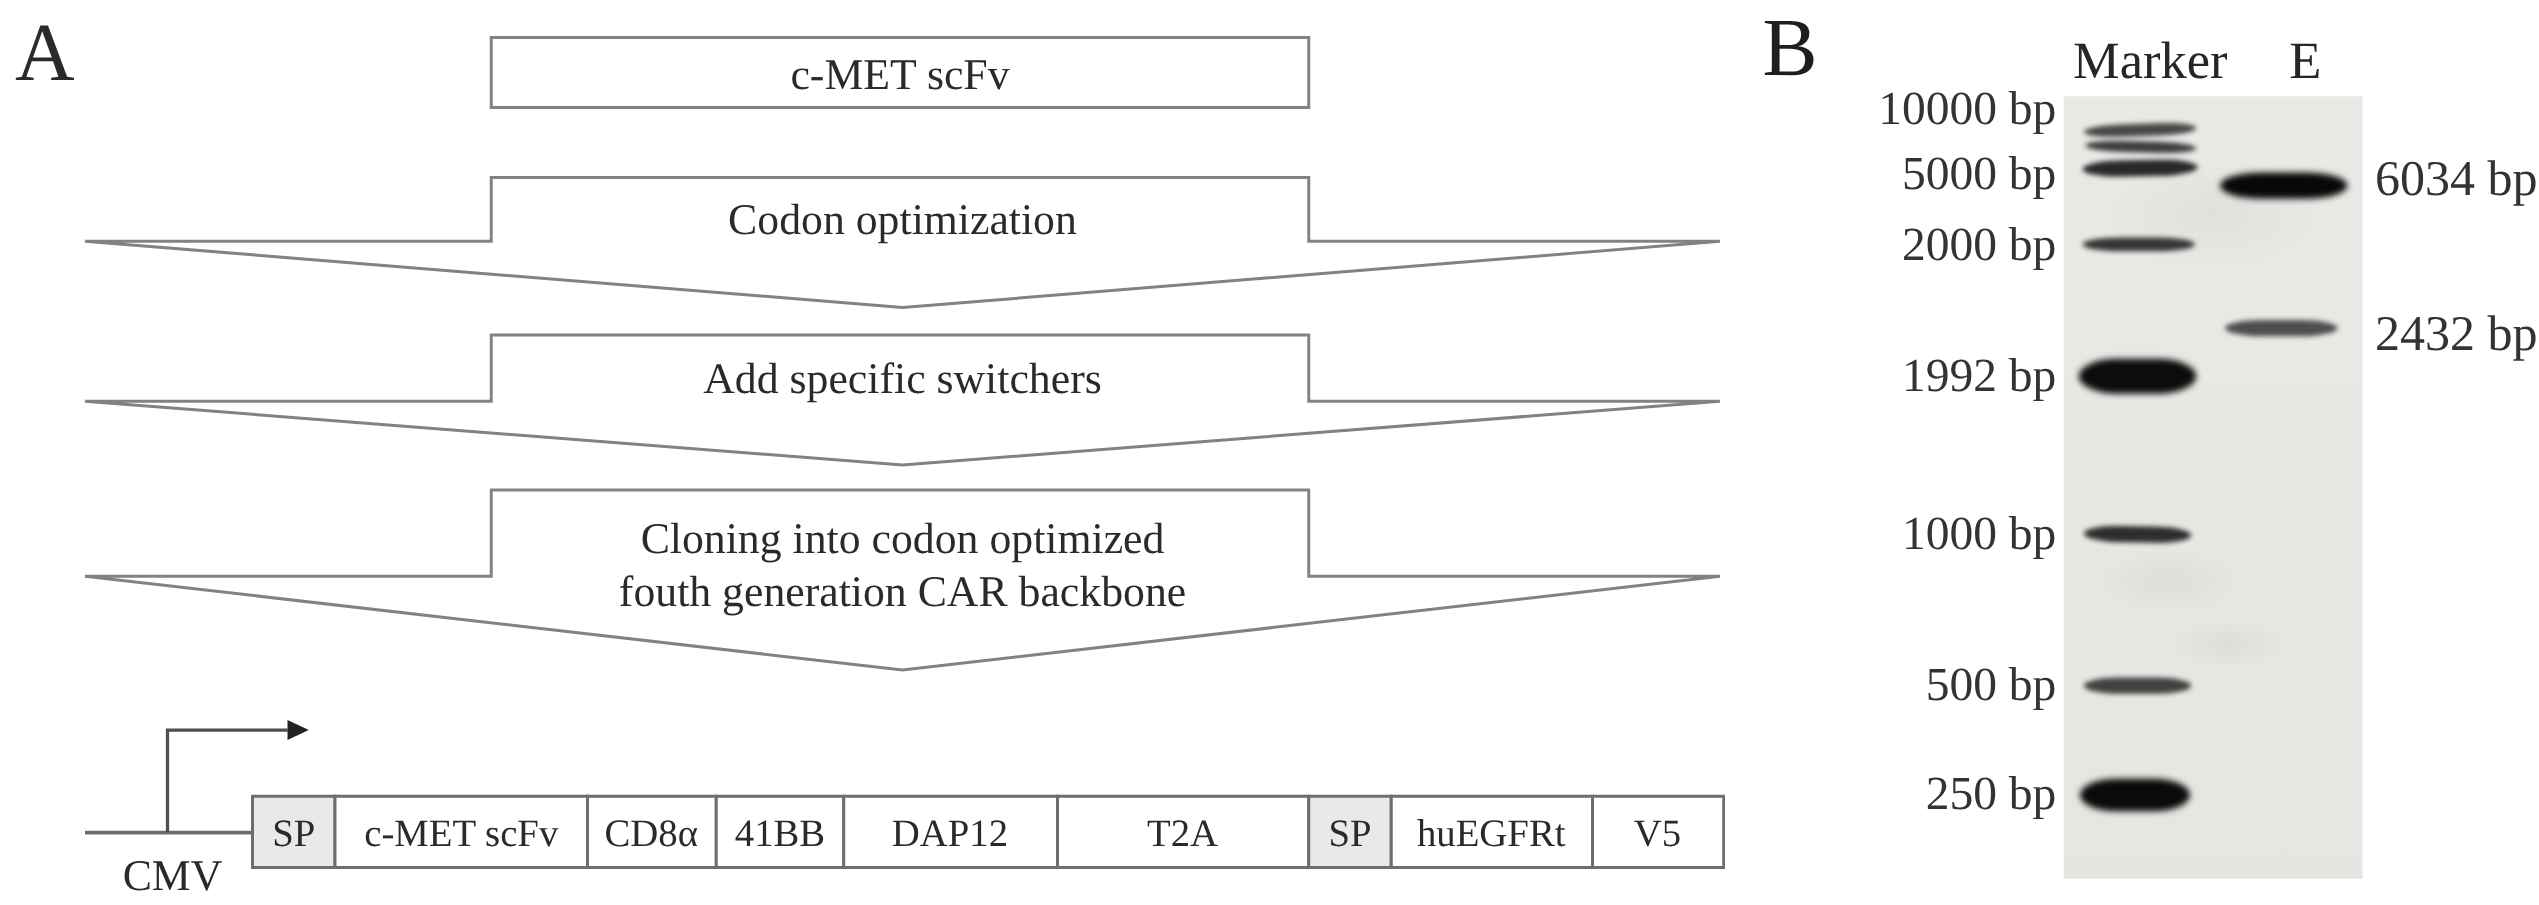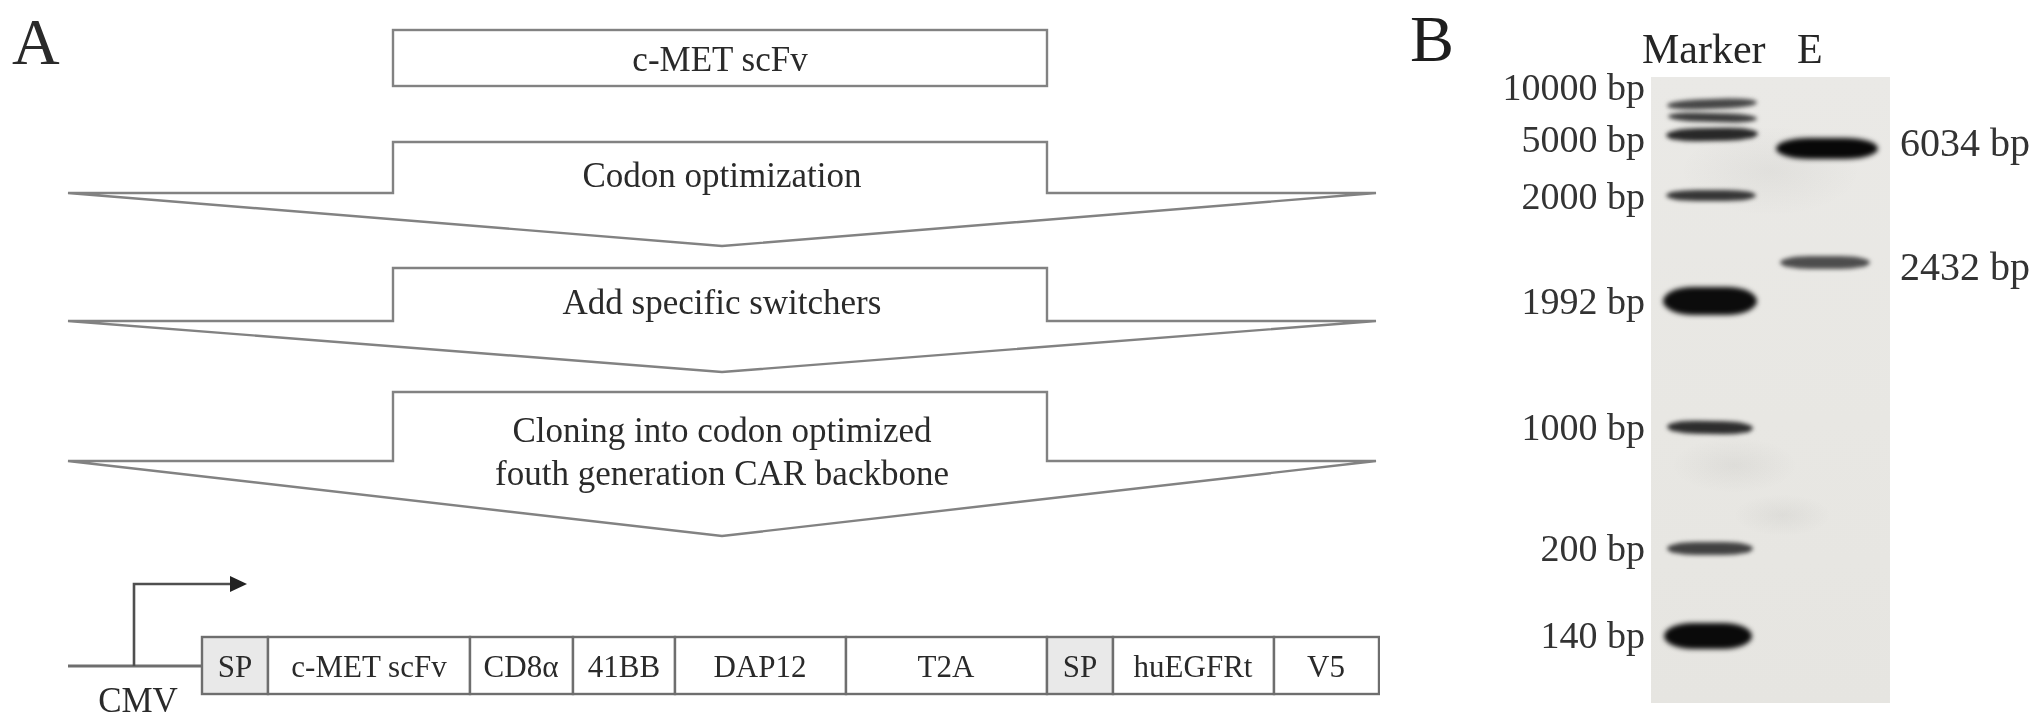--- a/index.html
+++ b/index.html
@@ -12,21 +12,21 @@
   #panelA{left:0;top:0;}
   #panelA text{font-family:"Liberation Serif","DejaVu Serif",serif;fill:#2a2a2a;}
   .shape{fill:#ffffff;stroke:#828282;stroke-width:2.4;}
   .segbox{fill:#ffffff;stroke:#6e6e6e;stroke-width:2.4;}
   .segbox.sp{fill:#e9e9e9;}
   .flowtext{font-size:35px;}
   .segtext{font-size:31px;}
   .panel-letter{font-size:66px;fill:#1e1e1e;}
   
   #panelB-label{left:1410px;top:6px;font-size:66px;color:#1e1e1e;line-height:66px;}
-  .lane-header{top:28px;font-size:42px;line-height:42px;color:#262626;text-align:left;}
+  .lane-header{top:28px;font-size:42px;line-height:42px;color:#262626;text-align:right;}
   #gel{
     left:1651px;top:77px;width:239px;height:626px;
     background:
       radial-gradient(ellipse 90px 40px at 35% 62%, rgba(40,40,40,0.05), rgba(0,0,0,0) 70%),
       radial-gradient(ellipse 70px 30px at 55% 70%, rgba(40,40,40,0.05), rgba(0,0,0,0) 70%),
       radial-gradient(ellipse 120px 60px at 50% 15%, rgba(60,60,60,0.05), rgba(0,0,0,0) 75%),
       linear-gradient(#eae9e6, #e8e7e3 55%, #e6e5e1);
   }
   .band{position:absolute;filter:blur(2px);border-radius:50%/75%;}
   .band.thick{filter:blur(2.6px);border-radius:38%/58%;}
@@ -105,17 +105,17 @@
 
   <div class="band thick" style="left:125px;top:61px;width:102px;height:21px;background:#080808;"></div>
   <div class="band" style="left:129px;top:179px;width:90px;height:13px;background:#4d4d4d;"></div>
 </div>
 
 <div class="abs ladder-label" style="top:64px;">10000 bp</div>
 <div class="abs ladder-label" style="top:116px;">5000 bp</div>
 <div class="abs ladder-label" style="top:173px;">2000 bp</div>
 <div class="abs ladder-label" style="top:278px;">1992 bp</div>
 <div class="abs ladder-label" style="top:404px;font-family:Liberation Serif, serif;">1000 bp</div>
-<div class="abs ladder-label" style="top:525px;">200 bp</div>
-<div class="abs ladder-label" style="top:612px;">140 bp</div>
+<div class="abs ladder-label" style="top:525px;">500 bp</div>
+<div class="abs ladder-label" style="top:612px;">250 bp</div>
 
 <div class="abs sample-label" style="top:119px;">6034 bp</div>
 <div class="abs sample-label" style="top:243px;">2432 bp</div>
 
 </body></html>

